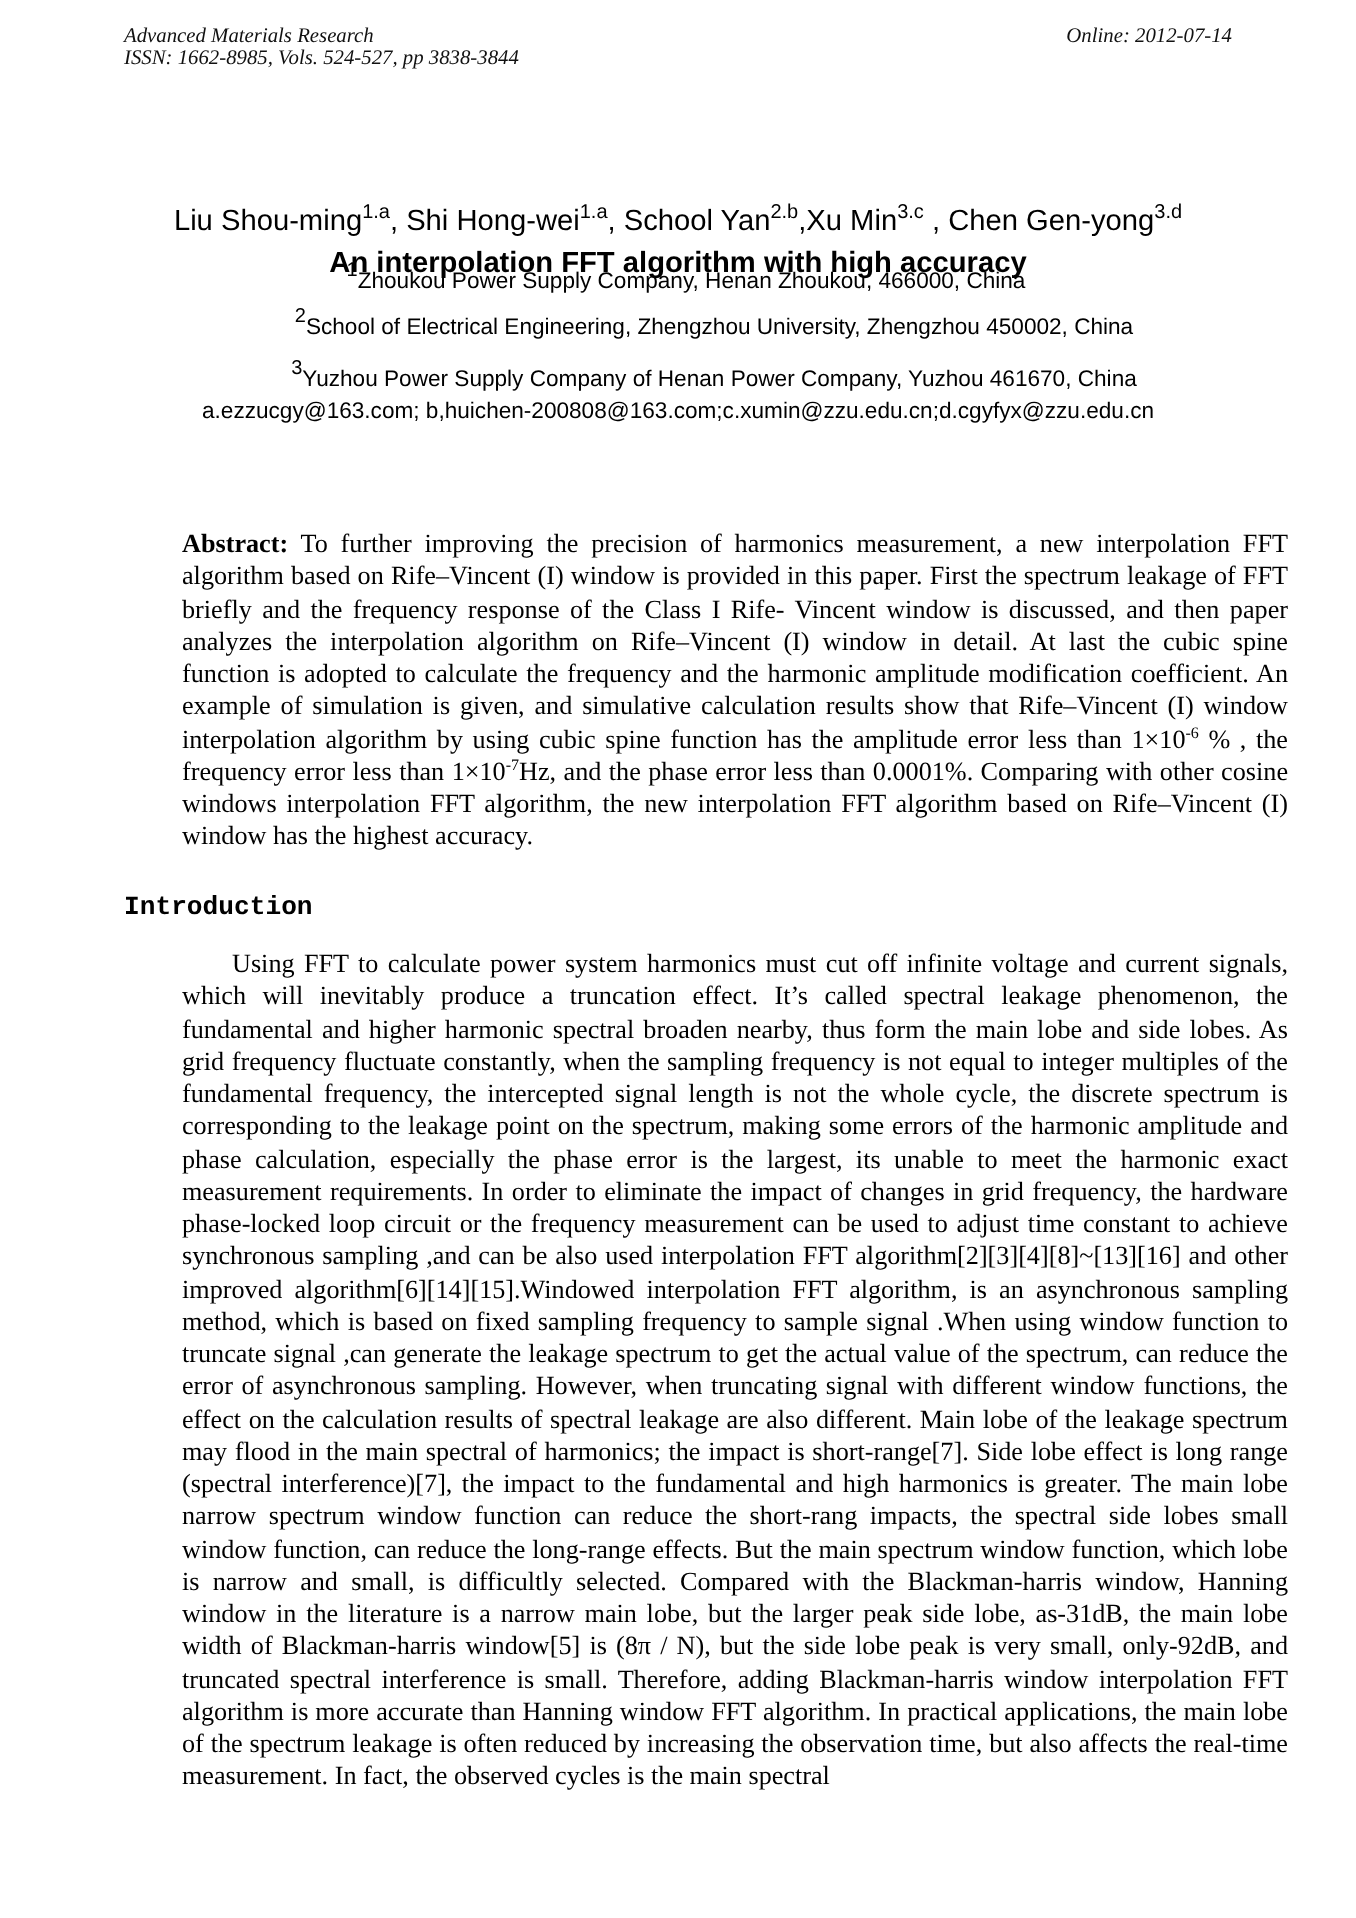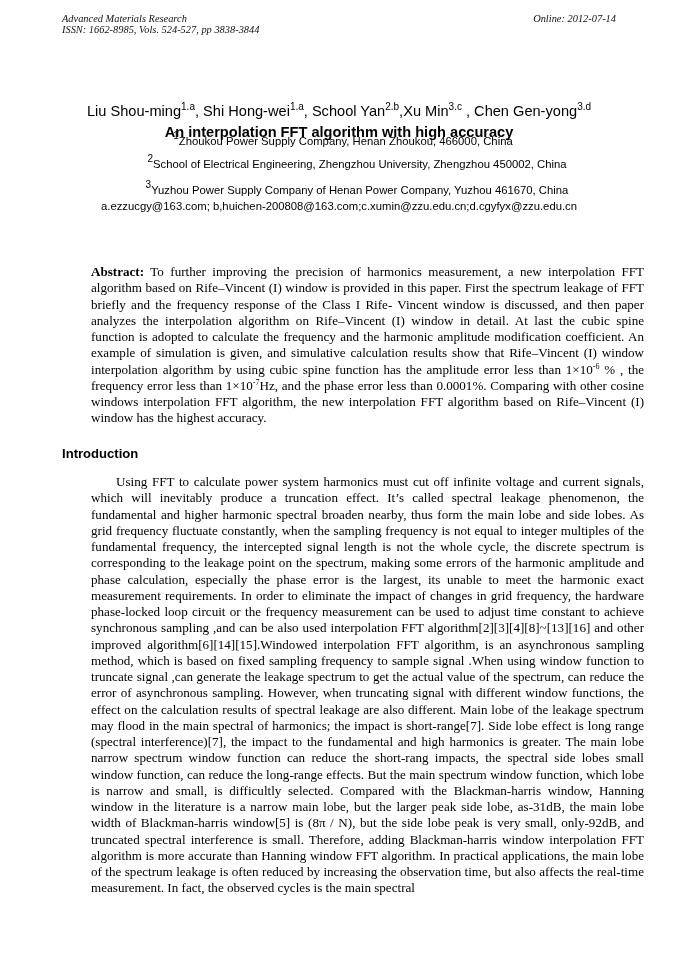--- a/index.html
+++ b/index.html
@@ -29,21 +29,21 @@
     font-family: "Liberation Sans", sans-serif; font-size: 11.4px; line-height: 16px; text-align: justify; }
   .keywords .kw-label { font-weight: bold; }
 
   .para { position: absolute; left: 62px; width: 553px;
     font-family: "Liberation Serif", serif; font-size: 13.1px; line-height: 16.25px; text-align: justify; margin-left: 29px; }
   .abstract { top: 264px; }
   .abstract .abs-label { font-weight: bold; }
   .para sup { font-size: 8px; vertical-align: 5px; line-height: 0; }
 
   .section-heading { position: absolute; left: 62px; top: 446px;
-    font-family: Liberation Sans, sans-serif; font-weight: bold; font-size: 13.1px; line-height: 16px; }
+    font-family: Liberation Mono, monospace; font-weight: bold; font-size: 13.1px; line-height: 16px; }
   .intro { top: 474px; text-indent: 25px; }
 </style>
 </head>
 <body>
 
 <div class="page">
 
   <div class="journal-header">
     <span class="line">Advanced Materials Research</span>
     <span class="line">ISSN: 1662-8985, Vols. 524-527, pp 3838-3844</span>

